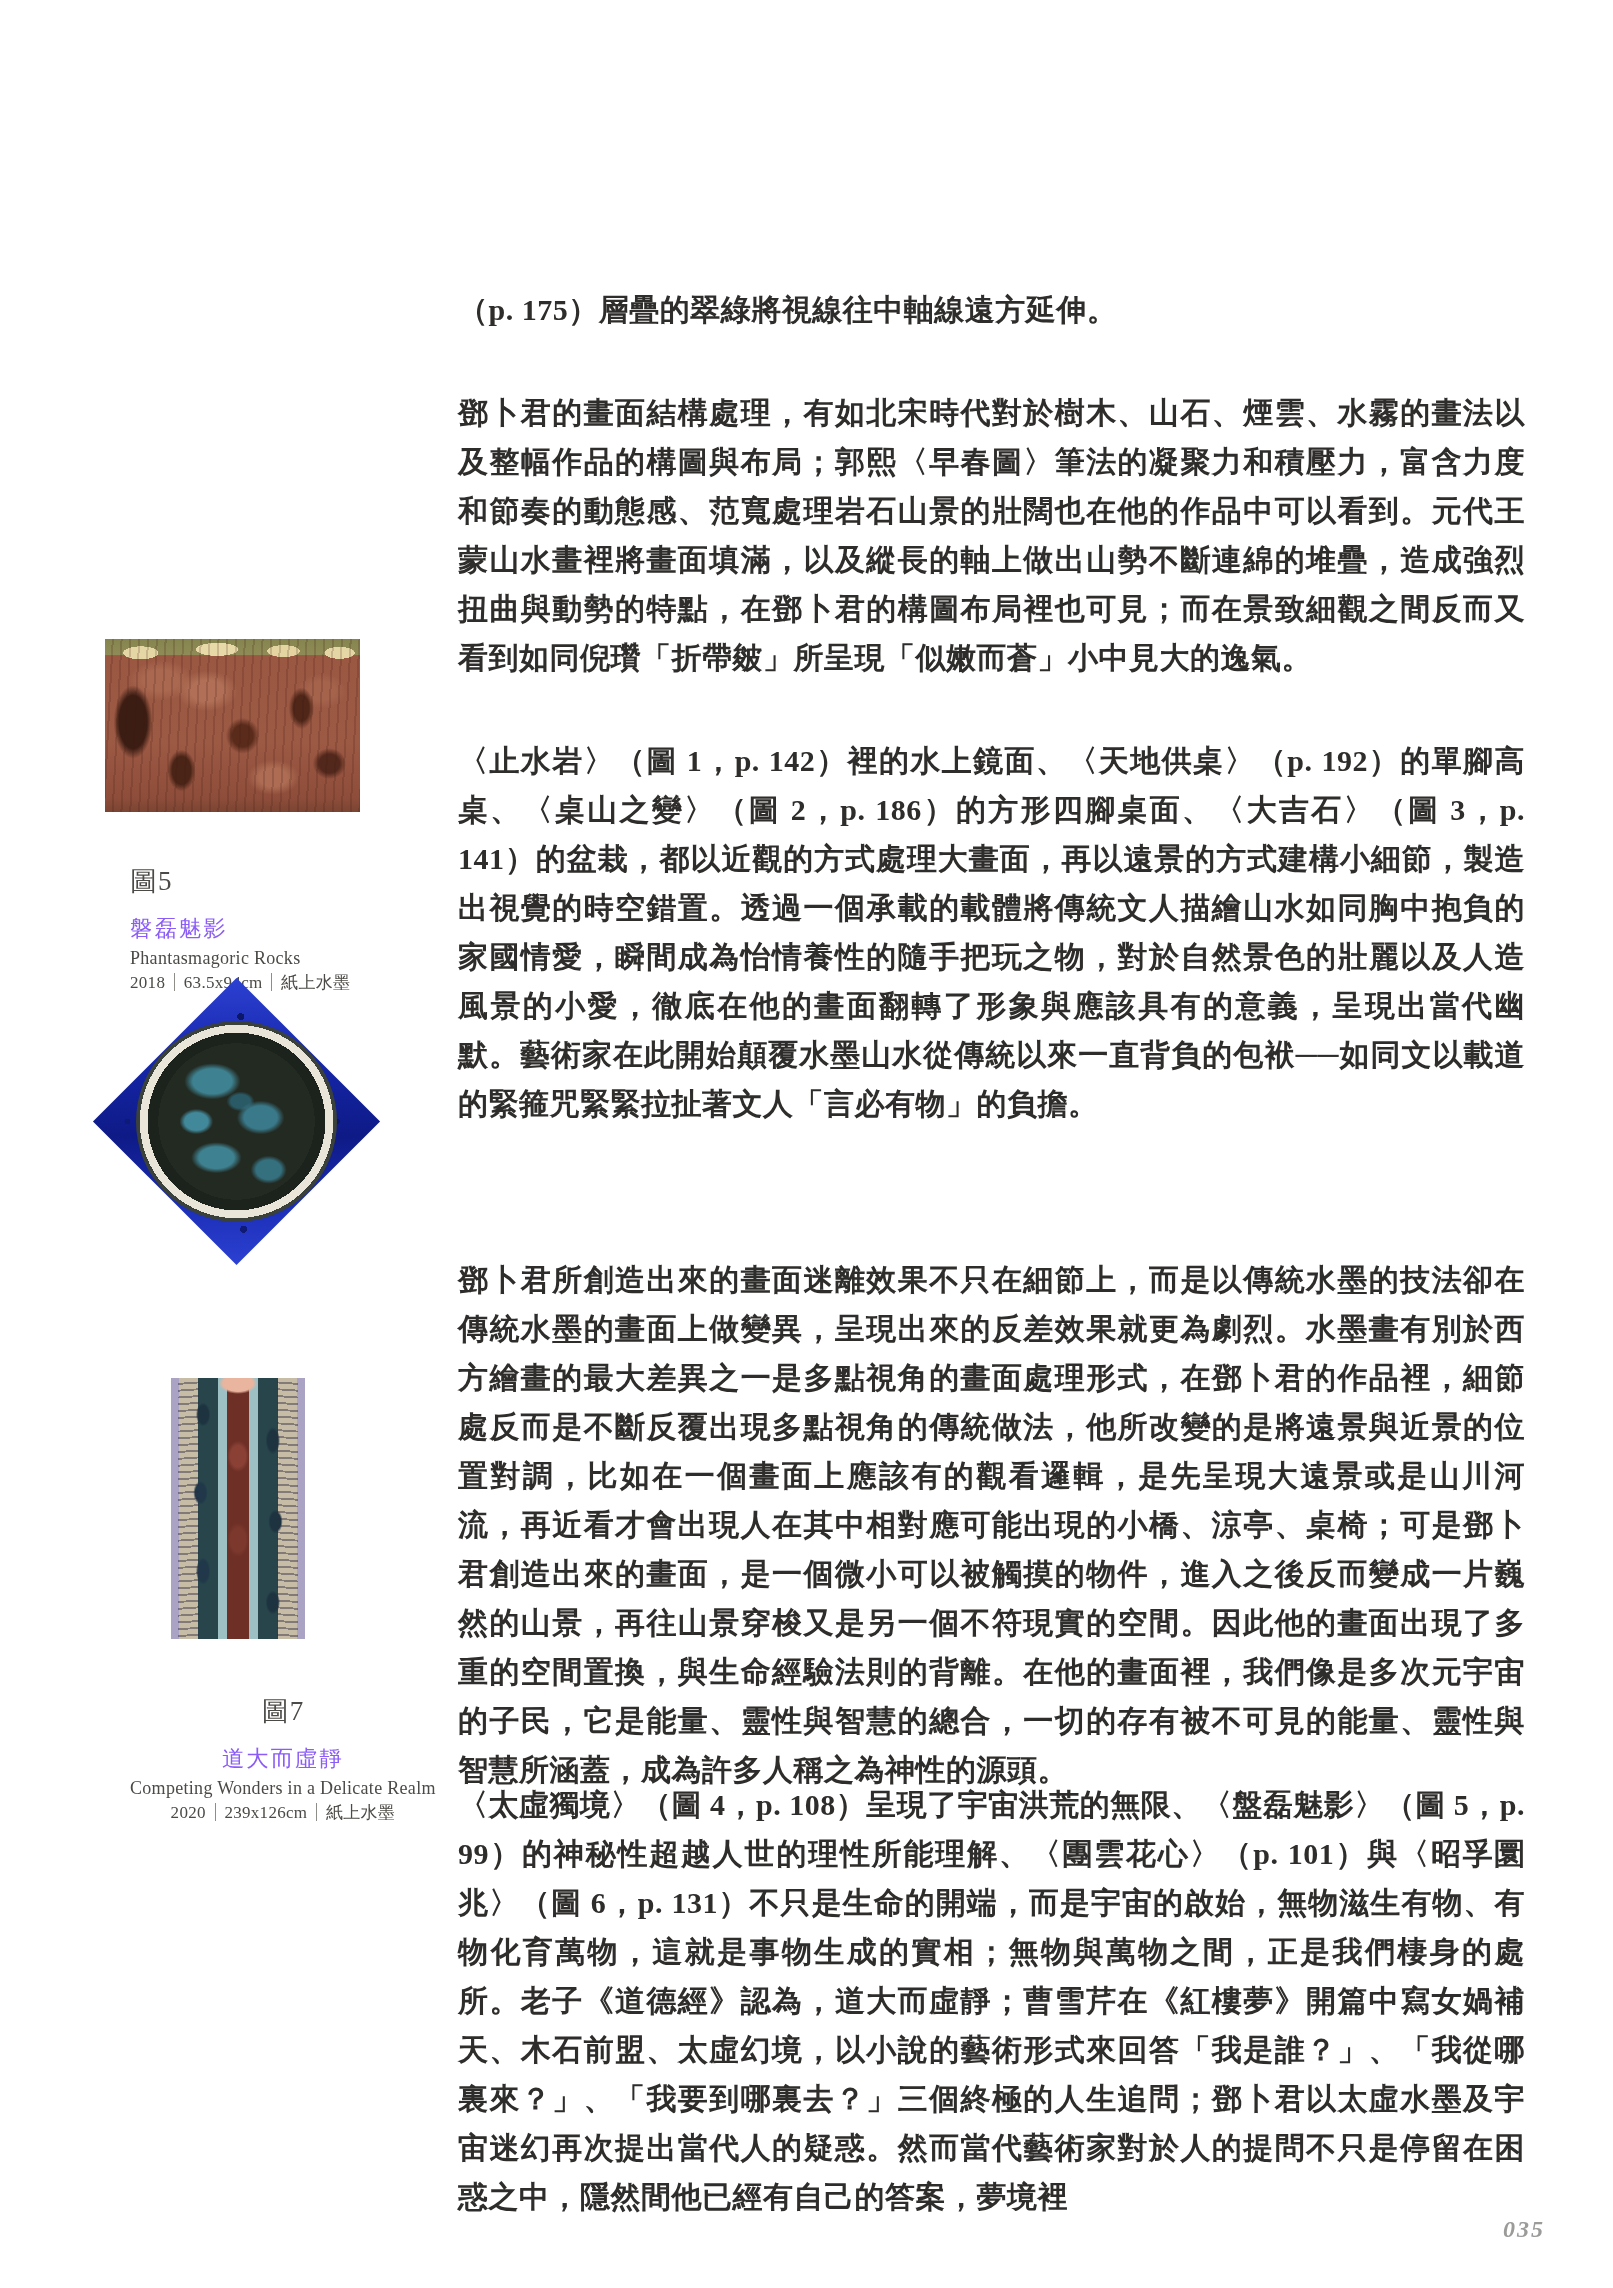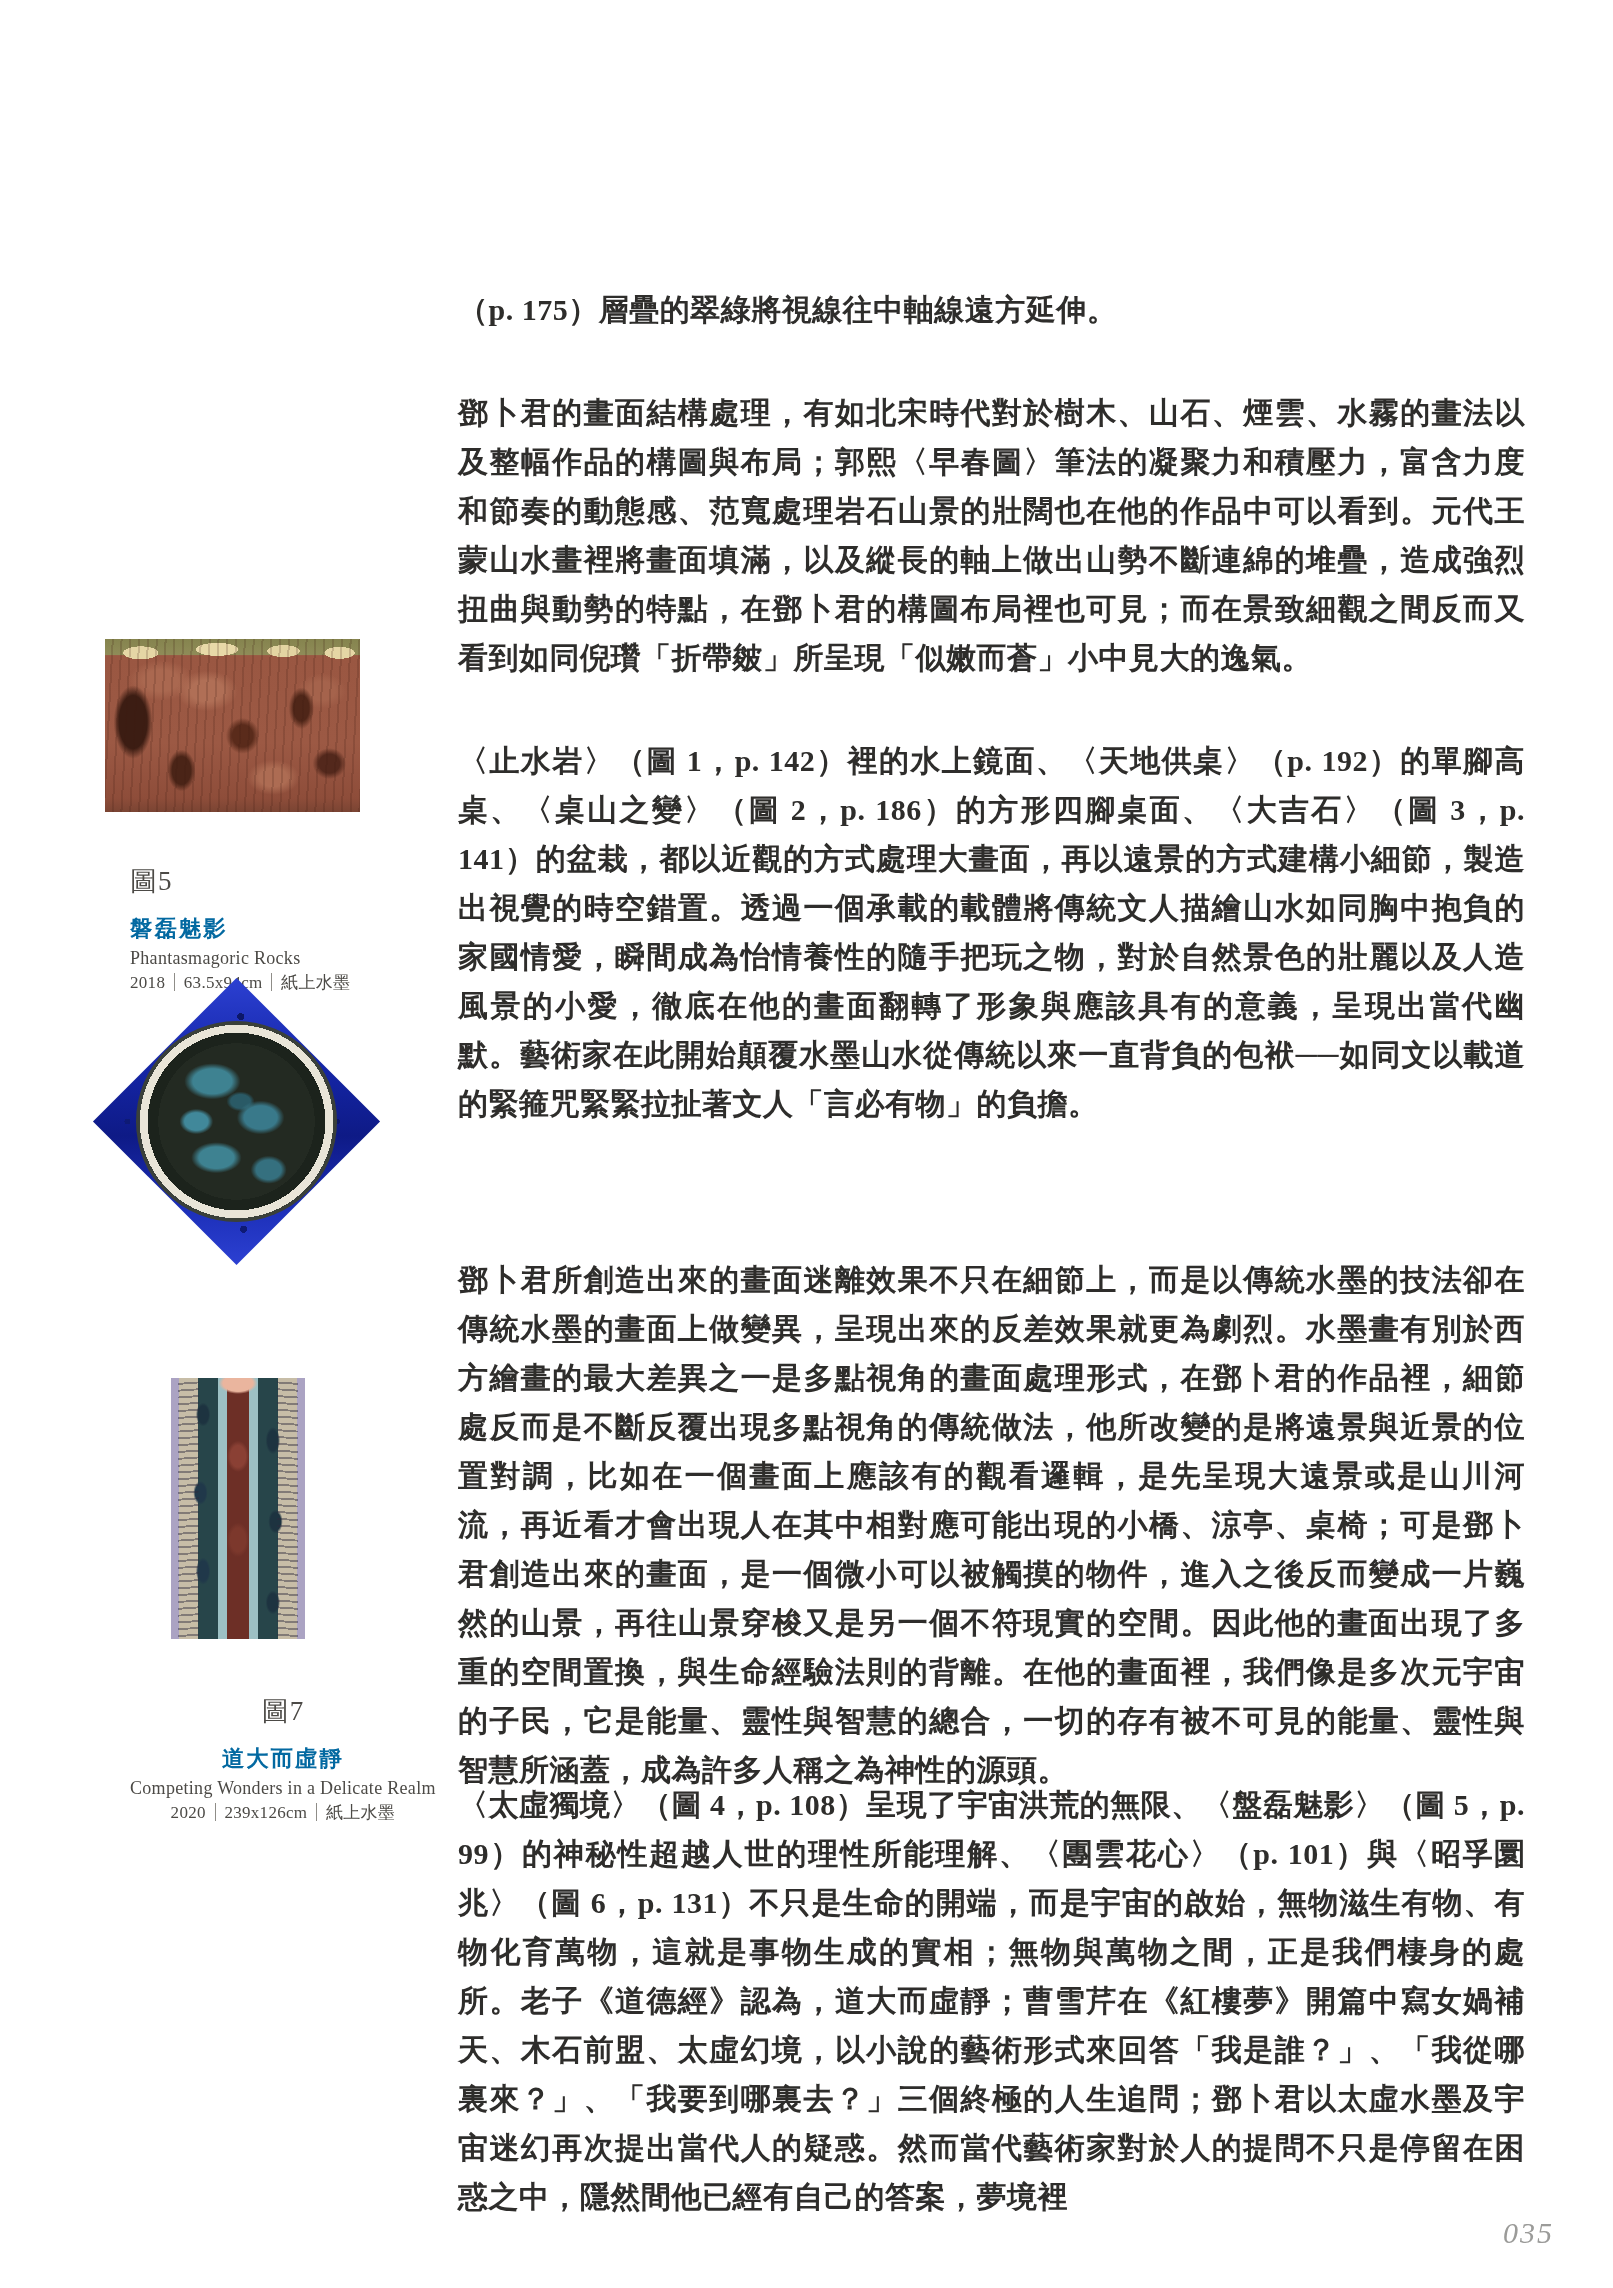--- a/index.html
+++ b/index.html
@@ -109,29 +109,29 @@
     content:"";position:absolute;right:5%;width:16%;top:0;bottom:0;
     background:repeating-linear-gradient(184deg,transparent 0 4.9px,rgba(45,42,60,.45) 4.9px 6.8px);
   }
 
   
   .caption{position:absolute;left:130px;color:#4c4a46;}
   .cap1{top:830px;}
   .cap2{top:1245px;}
   .cap3{top:1660px;text-align:center;}
   .cap-label{font-size:27px;margin-bottom:13.7px;letter-spacing:1px;margin-top:33px;}
-  .cap-title{font-size:22.4px;font-weight:bold;color:#0369a1;letter-spacing:2px;margin-bottom:3.9px;}
+  .cap-title{font-size:22.4px;font-weight:normal;color:#8b5cf6;letter-spacing:2px;margin-bottom:3.9px;}
   .cap-en{font-size:18px;margin-bottom:2.9px;letter-spacing:0.3px;}
   .cap-meta{font-size:17px;letter-spacing:0.3px;}
   .sep{display:inline-block;width:1px;height:18.5px;background:#8f8d88;margin:0 8.8px;vertical-align:-2.9px;}
 
   
   .page-num{
     position:absolute;left:1503px;top:2216px;
-    font-size:30px;font-style:italic;color:#9b9b99;letter-spacing:2px;
+    font-size:24px;font-style:italic;color:#9b9b99;letter-spacing:2px;font-weight:bold;
   }
 </style>
 </head>
 <body>
 
 <div class="page">
 
   <div class="fig-art fig5-art"></div>
 
   <div class="caption cap1">

